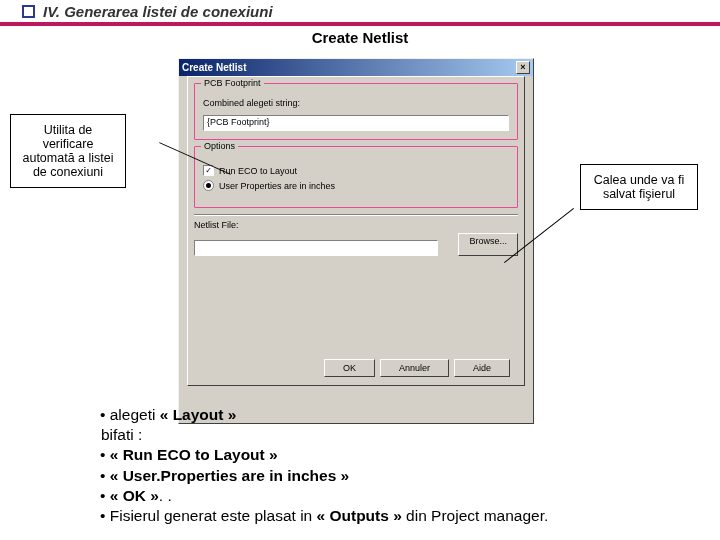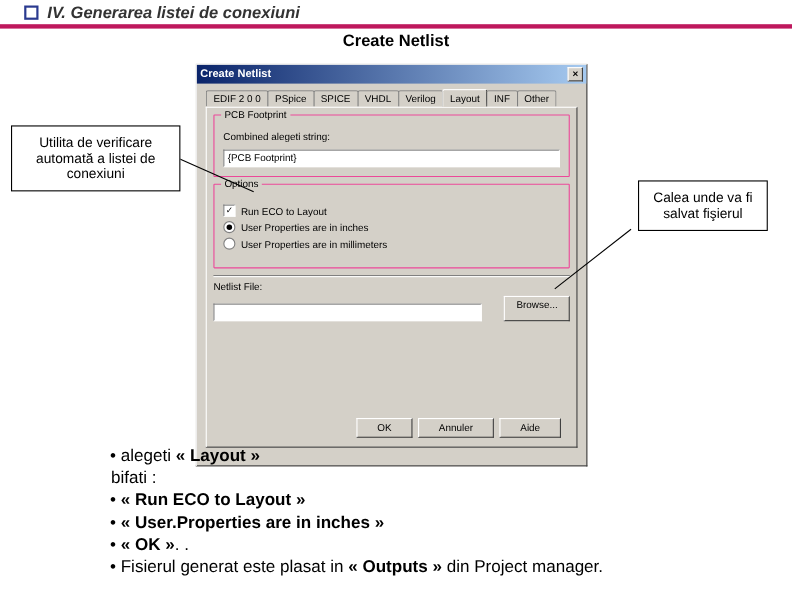--- a/index.html
+++ b/index.html
@@ -199,21 +199,21 @@
     .buttons .btn { padding: 3px 18px; }
     .callout {
       position: absolute;
       background: #fff;
       border: 1px solid #000;
       padding: 8px;
       font-size: 12.5px;
       text-align: center;
       z-index: 5;
     }
-    .callout-left { left: 10px; top: 114px; width: 154px; }
+    .callout-left { left: 10px; top: 114px; width: 116px; }
     .callout-right { right: 22px; top: 164px; width: 118px; }
     .arrow-line {
       position: absolute;
       height: 0;
       border-top: 1px solid #000;
       z-index: 3;
     }
     .instructions {
       position: absolute;
       left: 100px;
@@ -235,51 +235,37 @@
 <div class="callout callout-left">Utilita de verificare automată a listei de conexiuni</div>
 <div class="arrow-line" style="left:156px; top:158px; width:78px; transform: rotate(24deg);"></div>
 
 <div class="callout callout-right">Calea unde va fi salvat fişierul</div>
 <div class="arrow-line" style="left:495px; top:235px; width:88px; transform: rotate(-38deg);"></div>
 
 <div class="dialog">
   <div class="titlebar">
     <span>Create Netlist</span>
     <div class="close">×</div>
-  </div>
-  <div class="tabbar">
-    <div class="tab">EDIF 2 0 0</div>
-    <div class="tab">PSpice</div>
-    <div class="tab">SPICE</div>
-    <div class="tab">VHDL</div>
-    <div class="tab">Verilog</div>
-    <div class="tab active">Layout</div>
-    <div class="tab">INF</div>
-    <div class="tab">Other</div>
   </div>
   <div class="tabcontent">
     <div class="groupbox">
       <div class="legend">PCB Footprint</div>
       <div>Combined alegeti string:</div>
       <div class="textfield">{PCB Footprint}</div>
     </div>
     <div class="groupbox" style="padding-bottom:12px;">
       <div class="legend">Options</div>
       <div class="check-row">
         <span class="checkbox">✓</span>
         <span>Run ECO to Layout</span>
       </div>
       <div class="radio-row">
         <span class="radio checked"></span>
         <span>User Properties are in inches</span>
       </div>
-      <div class="radio-row">
-        <span class="radio"></span>
-        <span>User Properties are in millimeters</span>
-      </div>
     </div>
     <div class="divider"></div>
     <div>Netlist File:</div>
     <div class="browse-row">
       <div class="textfield" style="flex:1;"></div>
       <div class="btn">Browse...</div>
     </div>
     <div class="buttons">
       <div class="btn">OK</div>
       <div class="btn">Annuler</div>

